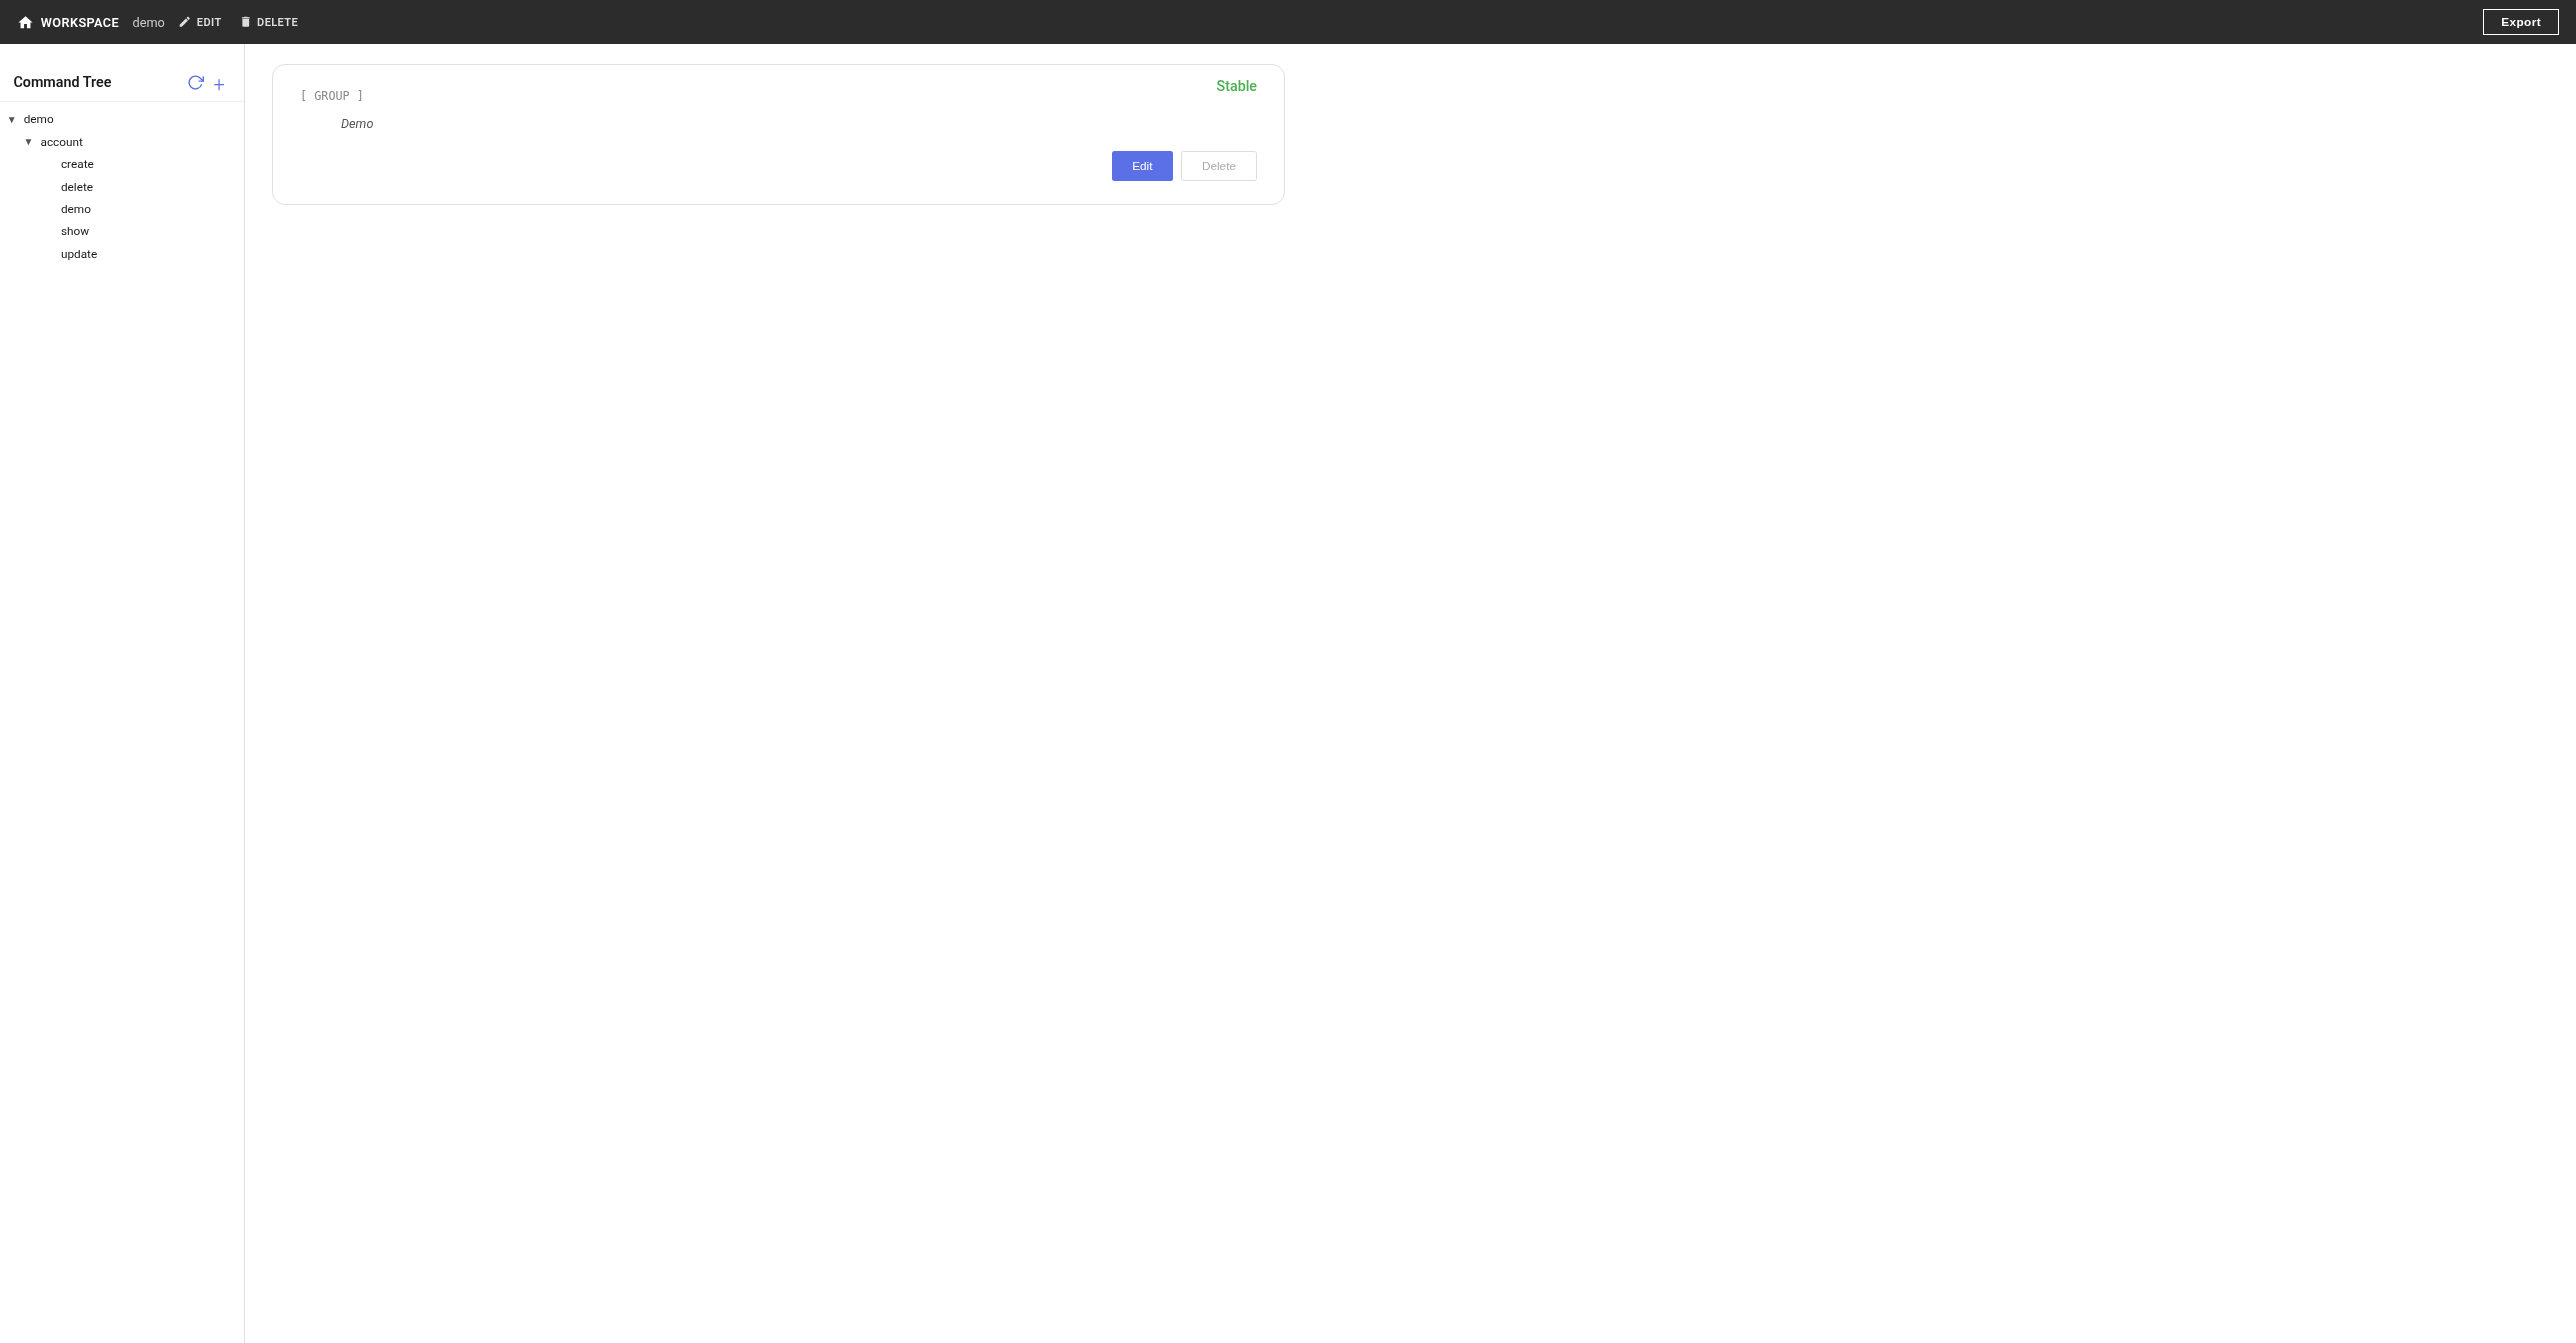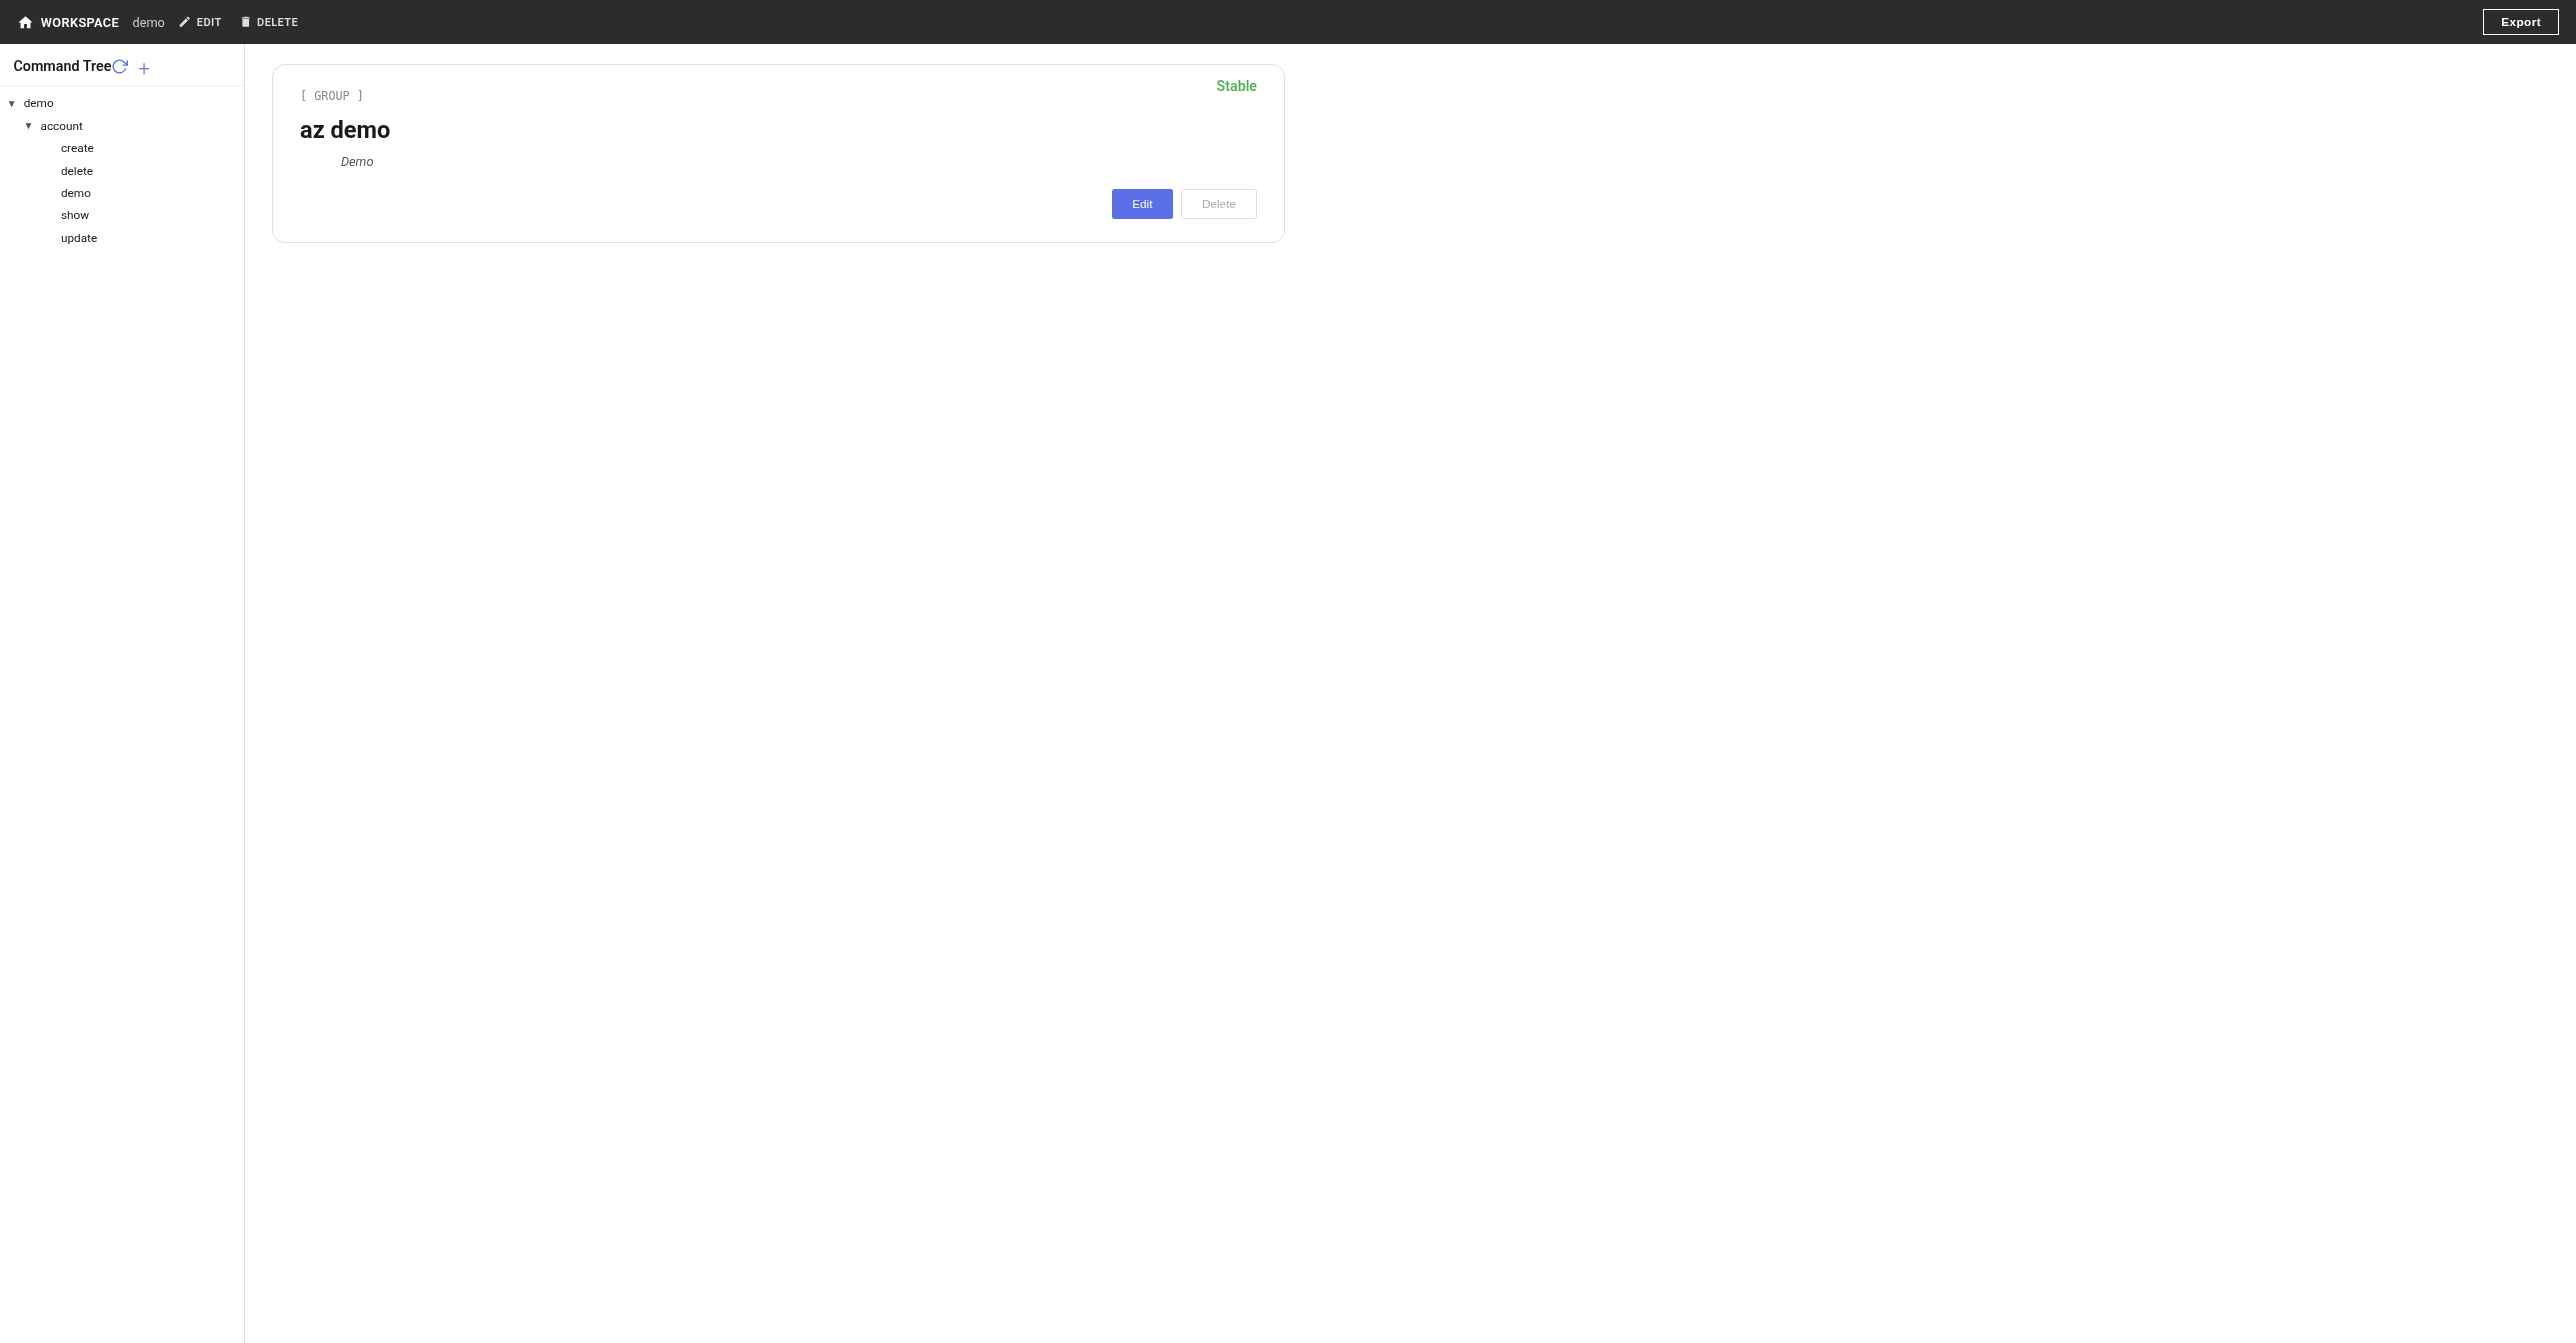--- a/index.html
+++ b/index.html
@@ -109,22 +109,24 @@
       border-right: 0.8px solid #e0e0e0;
       display: flex;
       flex-direction: column;
       flex-shrink: 0;
       overflow-y: auto;
     }
 
     .sidebar-header {
       display: flex;
       align-items: center;
+      justify-content: space-between;
       padding: 13.5px 13.5px 10px 13.5px;
       border-bottom: 0.8px solid #f0f0f0;
+      margin-top: 16px;
     }
 
     .sidebar-title {
       font-size: 14.3px;
       font-weight: 600;
       color: #1a1a1a;
     }
 
     .sidebar-header-actions {
       display: flex;
@@ -347,21 +349,20 @@
         <span class="chevron"></span>
         <span class="label">update</span>
       </div>
     </div>
   </aside>
 
   <main class="detail-panel">
     <div class="detail-card">
       <div class="detail-tag">[ GROUP ]</div>
       <div class="detail-status">Stable</div>
-      <div class="detail-title">az demo</div>
       <div class="detail-description">Demo</div>
       <div class="detail-actions">
         <button class="btn-edit">Edit</button>
         <button class="btn-delete">Delete</button>
       </div>
     </div>
   </main>
 
 </div>
 

